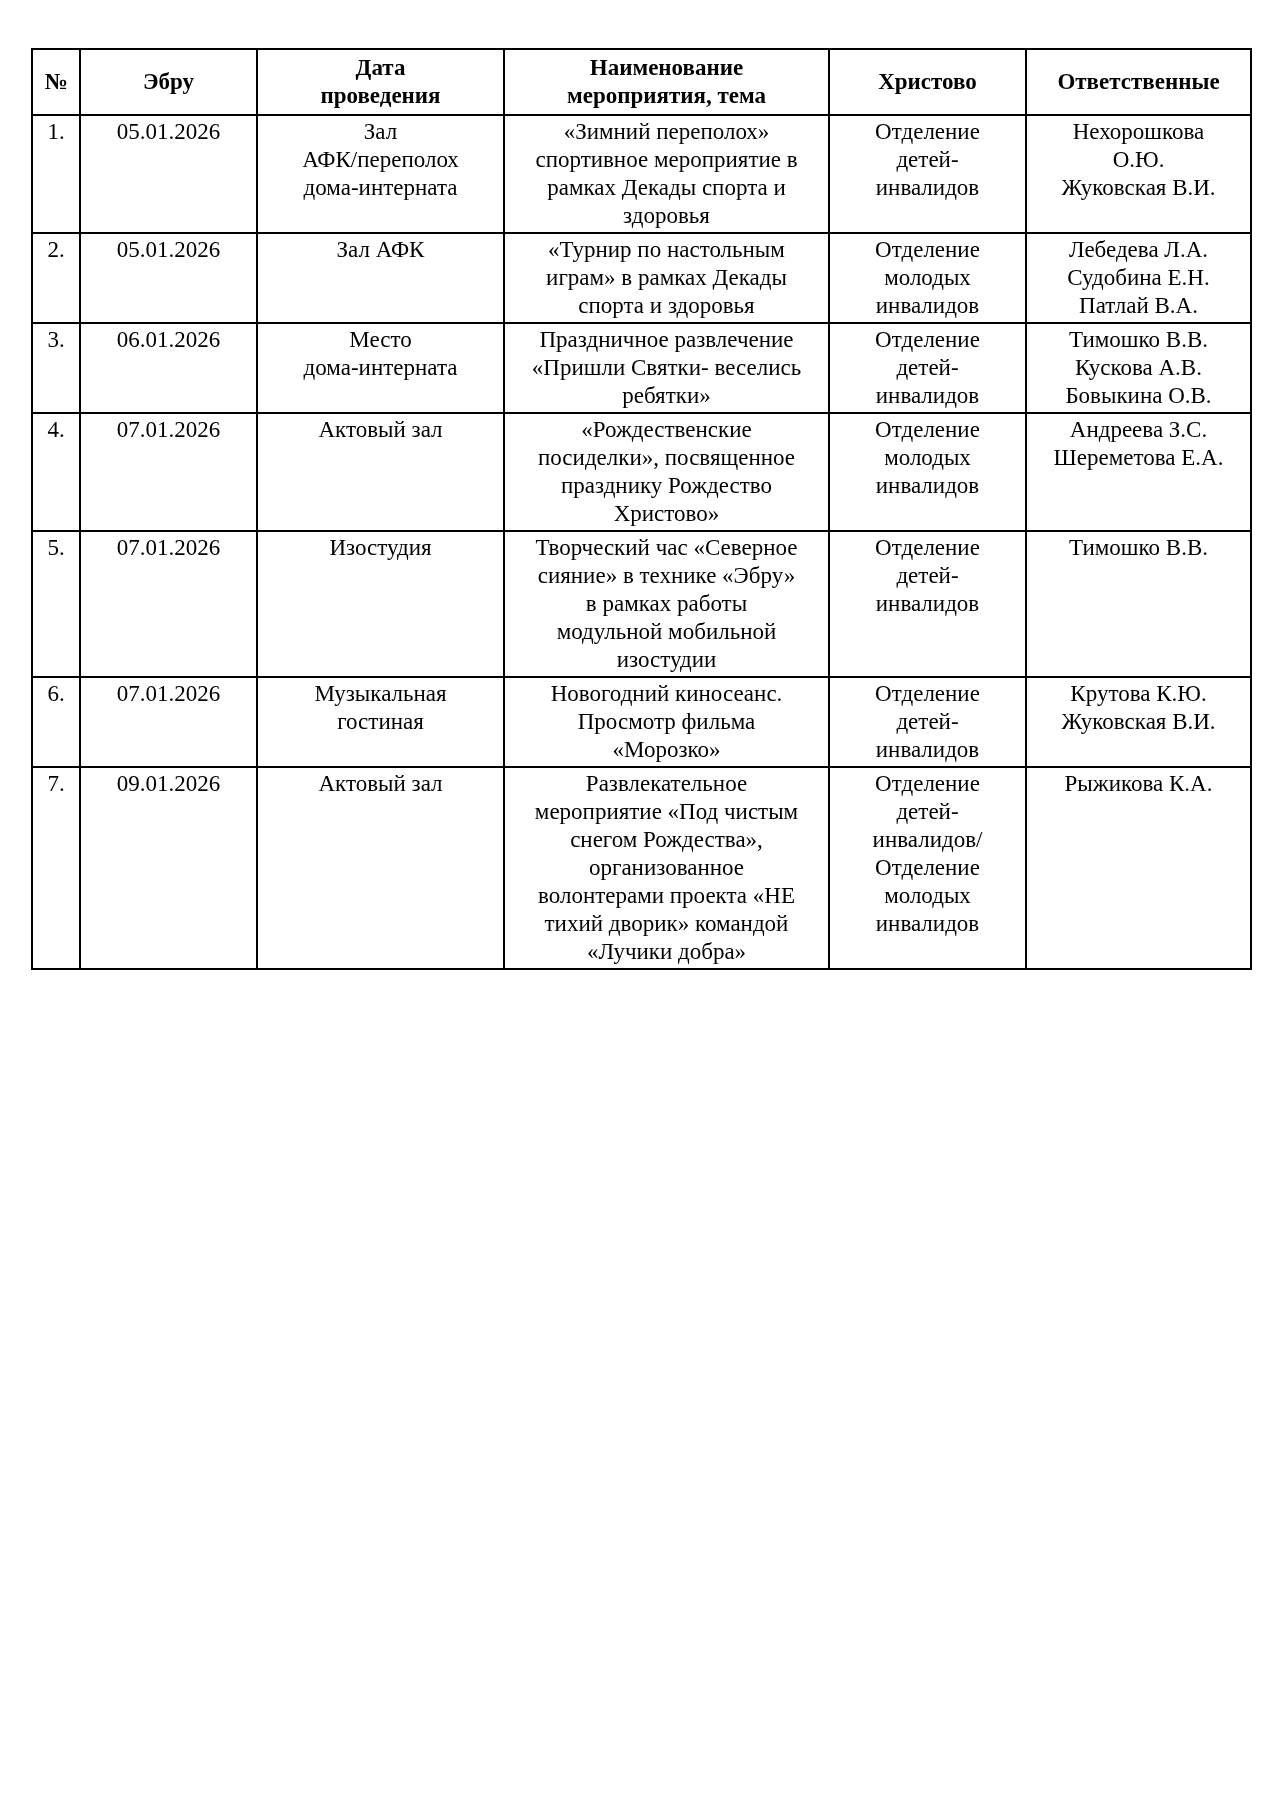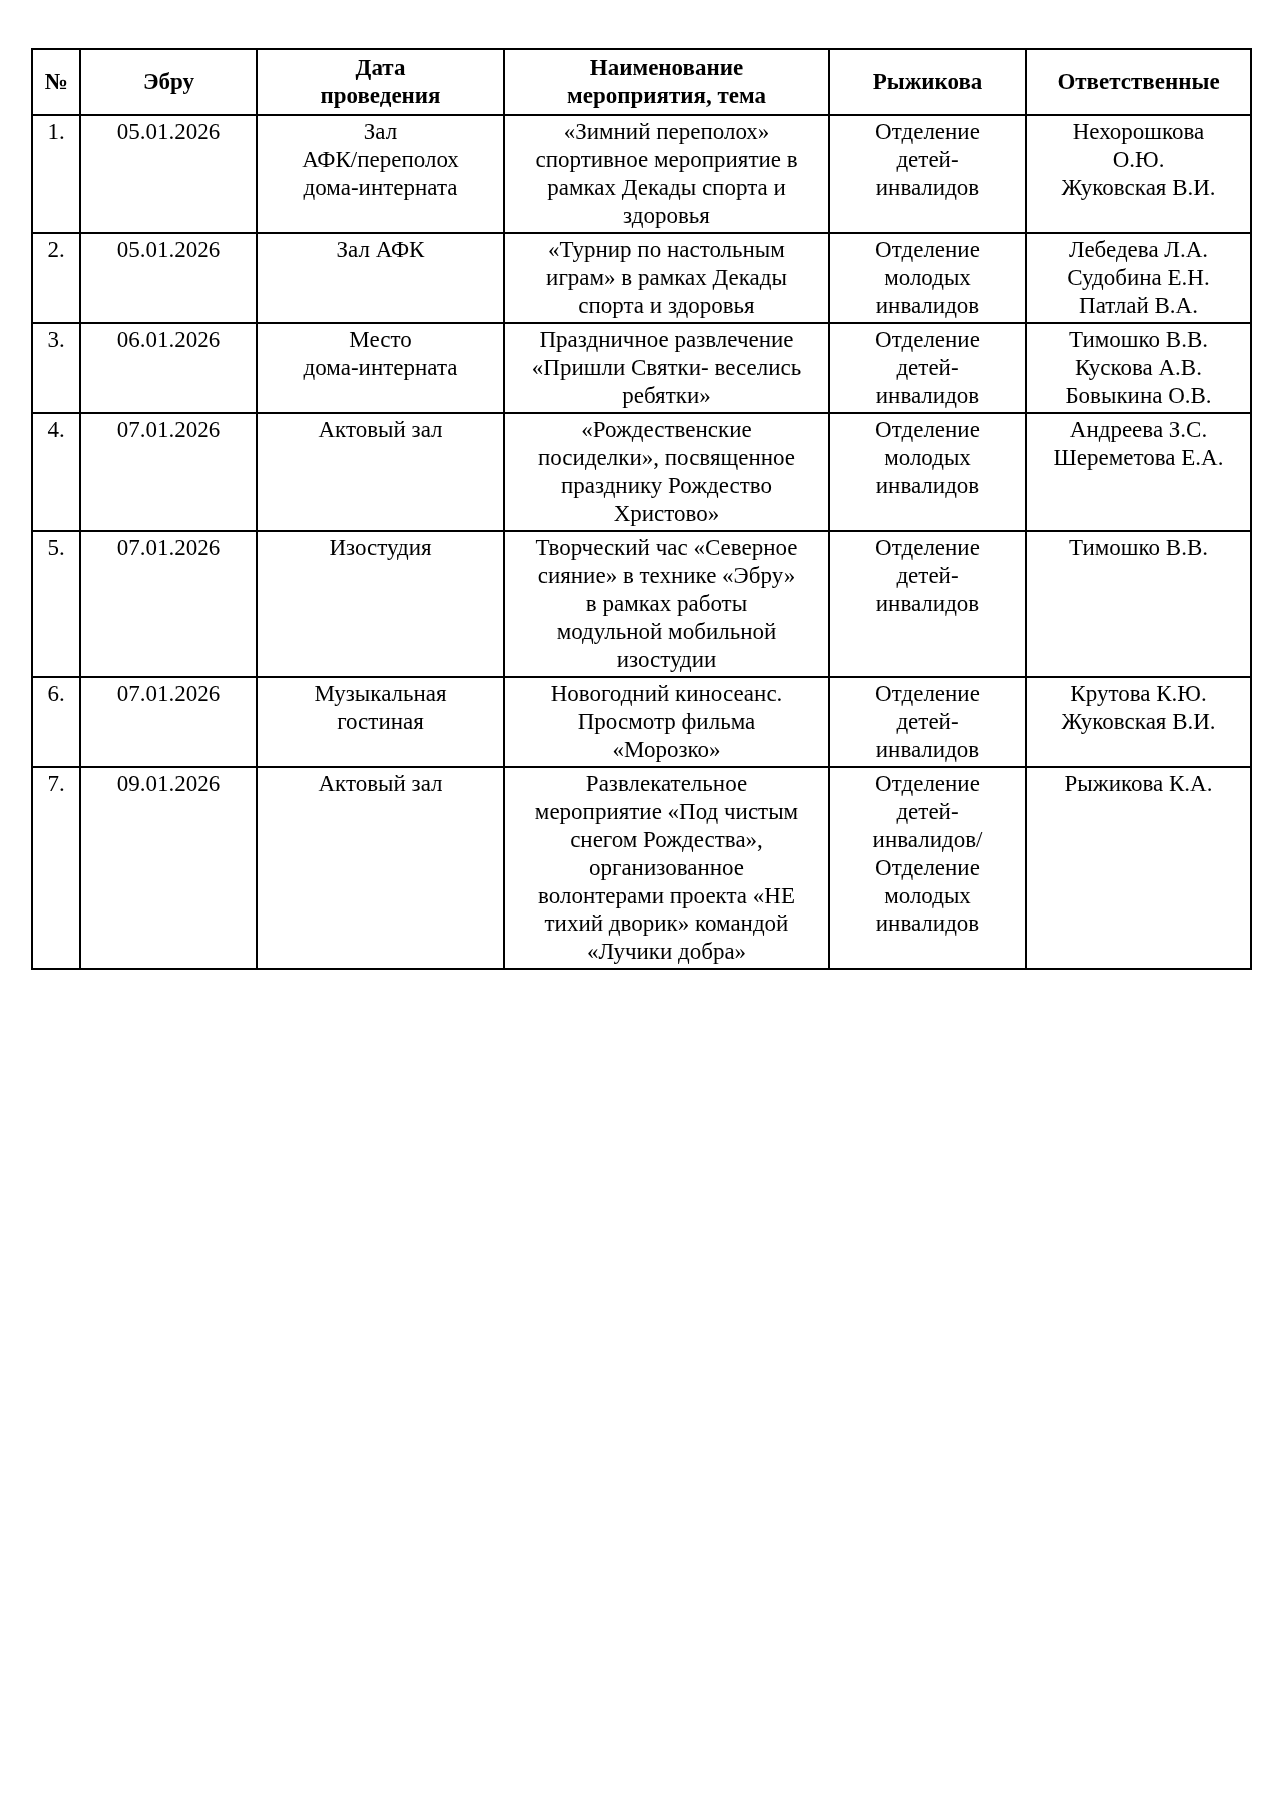--- a/index.html
+++ b/index.html
@@ -72,21 +72,21 @@
       <col class="c-responsible">
     </colgroup>
     <thead>
       <tr>
         <th>№</th>
         <th>Эбру</th>
         <th>Дата
 проведения</th>
         <th>Наименование
 мероприятия, тема</th>
-        <th>Рыжикова</th>
+        <th>Христово</th>
         <th>Ответственные</th>
       </tr>
     </thead>
     <tbody>
         <tr>
           <td>1.</td>
           <td>05.01.2026</td>
           <td>Зал
 АФК/переполох
 дома-интерната</td>

